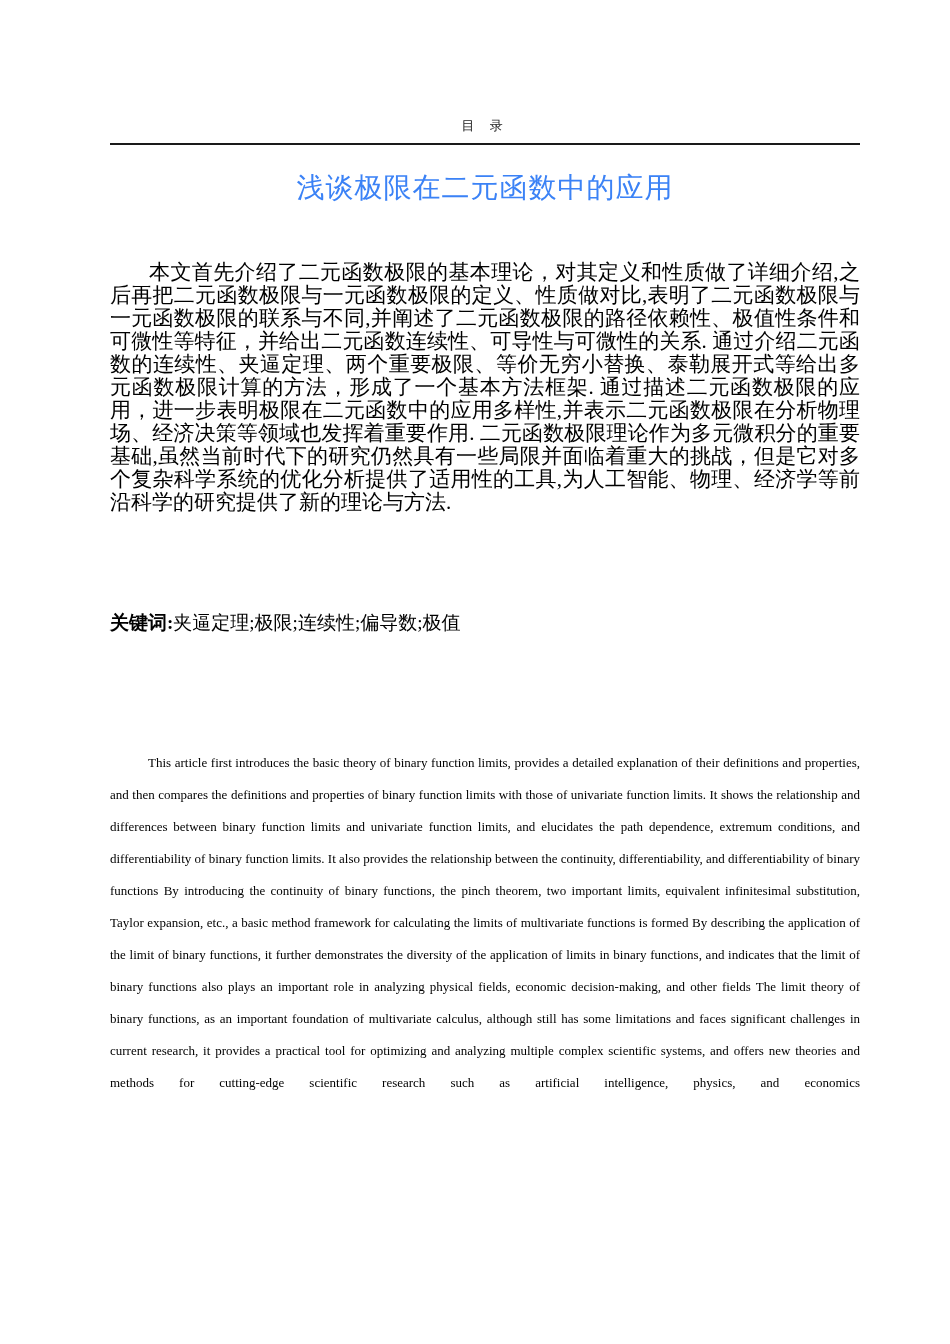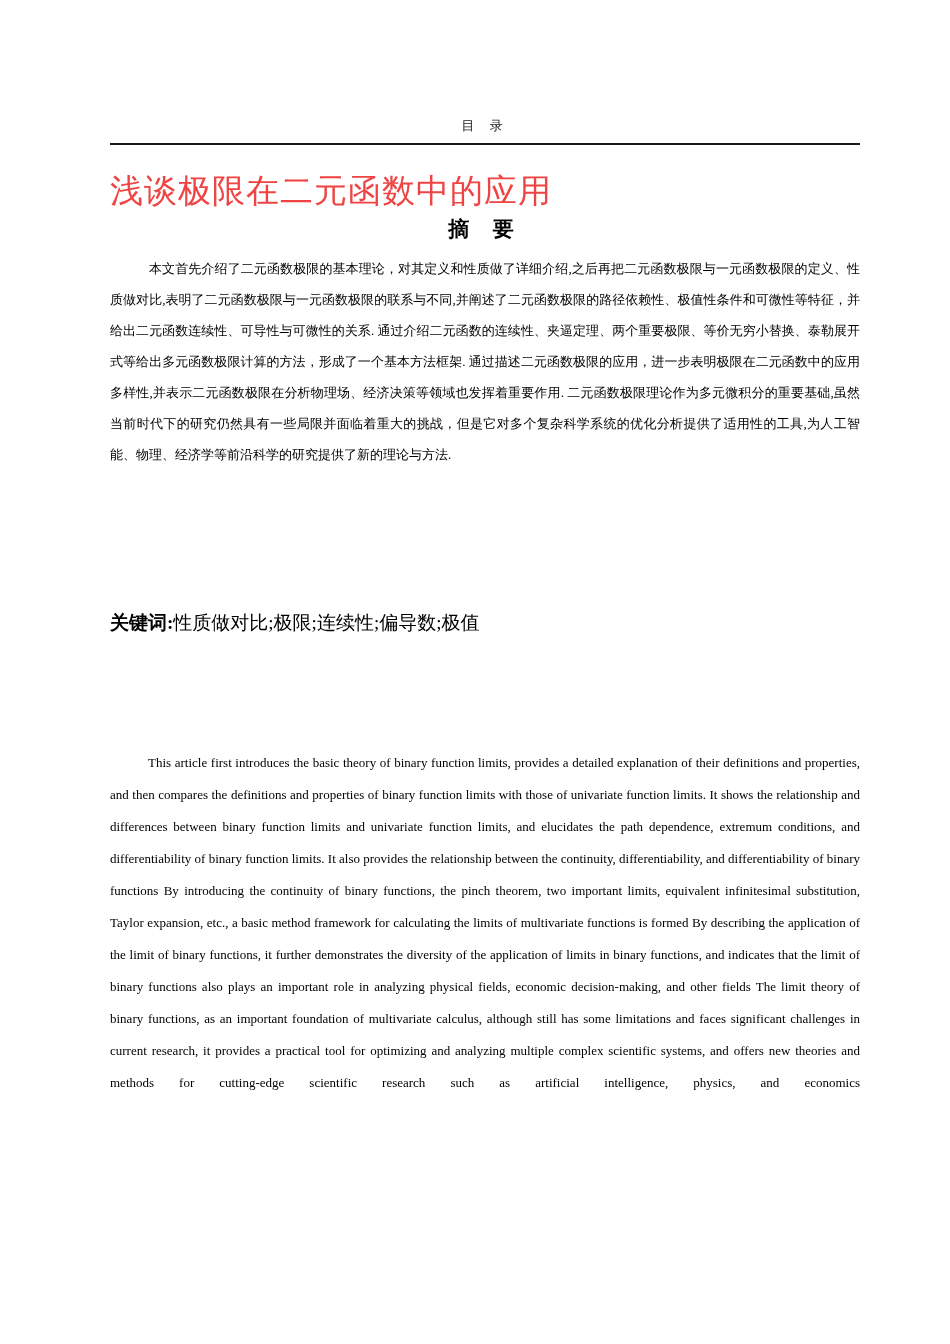--- a/index.html
+++ b/index.html
@@ -48,27 +48,27 @@
     height: 0;
     border-top: 2px solid #1a1a1a;
   }
 
   
   .cn-title {
     position: absolute;
     left: 110px;
     top: 140px;
     width: 750px;
-    text-align: left;
+    text-align: center;
     font-family: "DejaVu Sans", "Liberation Sans", sans-serif;
-    font-size: 33px;
+    font-size: 28px;
     font-weight: 400;
     letter-spacing: 1px;
     line-height: 34px;
-    color: #ef4444;
+    color: #3b82f6;
   }
 
   
   .cn-abstract-heading {
     position: absolute;
     left: 110px;
     top: 186px;
     width: 750px;
     text-align: center;
     font-family: "DejaVu Sans", "Liberation Sans", sans-serif;
@@ -79,22 +79,22 @@
     color: #000;
   }
 
   
   .cn-body {
     position: absolute;
     left: 110px;
     top: 228px;
     width: 750px;
     font-family: "Liberation Serif", "DejaVu Serif", serif;
-    font-size: 13px;
-    line-height: 31px;
+    font-size: 21px;
+    line-height: 23px;
     text-align: justify;
     text-justify: inter-character;
     text-indent: 39px;
     color: #000;
     word-break: break-all;
   }
 
   
   .cn-keywords {
     position: absolute;
@@ -163,25 +163,24 @@
 <body>
 
 <div class="page">
 
   <div class="running-header">目  录</div>
 
   <div class="header-rule"></div>
 
   <h1 class="cn-title">浅谈极限在二元函数中的应用</h1>
 
-  <h2 class="cn-abstract-heading">摘  要</h2>
 
   <p class="cn-body">本文首先介绍了二元函数极限的基本理论，对其定义和性质做了详细介绍,之后再把二元函数极限与一元函数极限的定义、性质做对比,表明了二元函数极限与一元函数极限的联系与不同,并阐述了二元函数极限的路径依赖性、极值性条件和可微性等特征，并给出二元函数连续性、可导性与可微性的关系. 通过介绍二元函数的连续性、夹逼定理、两个重要极限、等价无穷小替换、泰勒展开式等给出多元函数极限计算的方法，形成了一个基本方法框架. 通过描述二元函数极限的应用，进一步表明极限在二元函数中的应用多样性,并表示二元函数极限在分析物理场、经济决策等领域也发挥着重要作用. 二元函数极限理论作为多元微积分的重要基础,虽然当前时代下的研究仍然具有一些局限并面临着重大的挑战，但是它对多个复杂科学系统的优化分析提供了适用性的工具,为人工智能、物理、经济学等前沿科学的研究提供了新的理论与方法.</p>
 
   <p class="cn-keywords">
-    <span class="kw-label">关键词:</span><span class="kw-value">性质做对比;极限;连续性;偏导数;极值</span>
+    <span class="kw-label">关键词:</span><span class="kw-value">夹逼定理;极限;连续性;偏导数;极值</span>
   </p>
 
 
 
   <p class="en-body">This article first introduces the basic theory of binary function limits, provides a detailed explanation of their definitions and properties, and then compares the definitions and properties of binary function limits with those of univariate function limits. It shows the relationship and differences between binary function limits and univariate function limits, and elucidates the path dependence, extremum conditions, and differentiability of binary function limits. It also provides the relationship between the continuity, differentiability, and differentiability of binary functions By introducing the continuity of binary functions, the pinch theorem, two important limits, equivalent infinitesimal substitution, Taylor expansion, etc., a basic method framework for calculating the limits of multivariate functions is formed By describing the application of the limit of binary functions, it further demonstrates the diversity of the application of limits in binary functions, and indicates that the limit of binary functions also plays an important role in analyzing physical fields, economic decision-making, and other fields The limit theory of binary functions, as an important foundation of multivariate calculus, although still has some limitations and faces significant challenges in current research, it provides a practical tool for optimizing and analyzing multiple complex scientific systems, and offers new theories and methods for cutting-edge scientific research such as artificial intelligence, physics, and economics</p>
 
 </div>
 
 </body></html>

